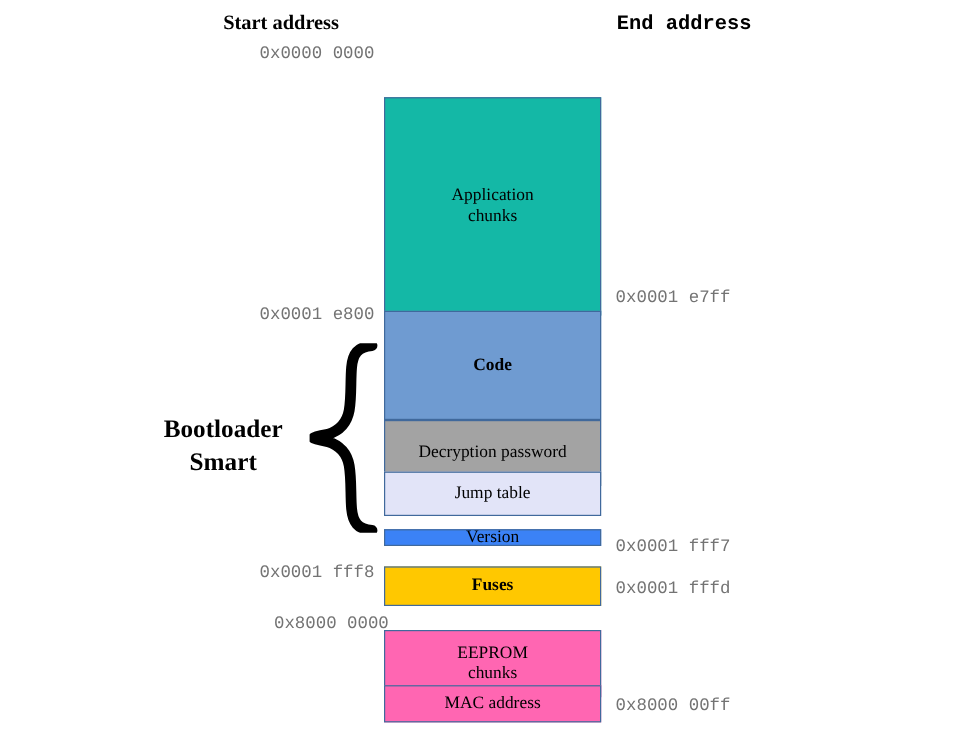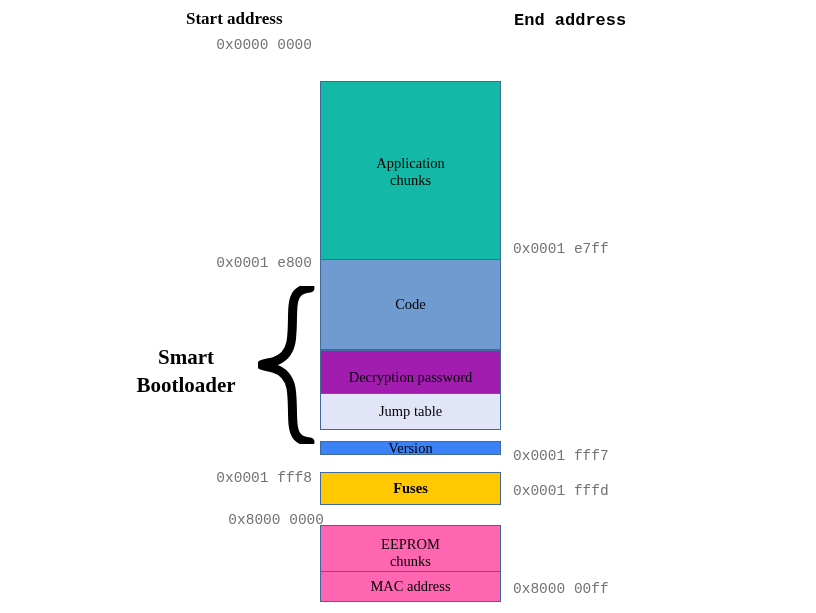--- a/index.html
+++ b/index.html
@@ -94,24 +94,24 @@
   <div id="hdr-start" class="col-header">Start address</div>
   <div id="hdr-end" class="col-header">End address</div>
 
   <div id="memmap">
       <div class="blk" style="top: 0px; height: 182px; background: #14b8a6; margin-top: 40px;">
         <span class="lbl">
           <div>Application</div>
           <div>chunks</div>
         </span>
       </div>
-      <div class="blk" style="top: 218px; height: 91px; background: rgb(111, 155, 209);">
+      <div class="blk" style="top: 218px; height: 91px; background: rgb(111, 155, 209); font-weight: bold;">
         <span class="lbl">Code</span>
       </div>
-      <div class="blk" style="top: 309px; height: 55px; background: #a21caf;">
+      <div class="blk" style="top: 309px; height: 55px; background: #a3a3a3;">
         <span class="lbl">Decryption password</span>
       </div>
       <div class="blk" style="top: 352px; height: 37px; background: rgb(226, 228, 248);">
         <span class="lbl">Jump table</span>
       </div>
       <div class="blk" style="top: 400px; height: 14px; background: #3b82f6;">
         <span class="lbl">Version</span>
       </div>
       <div class="blk bold" style="top: 431px; height: 33px; background: rgb(255, 200, 0);">
         <span class="lbl">Fuses</span>
@@ -149,17 +149,17 @@
                C31,67 25,73 15,76
                C4,78 3,79 3,79
                C3,79 4,80 15,82
                C25,85 31,91 33,102
                C35,114 34,127 35,138
                C36,149 40,155 52,156" fill="none" stroke="#000000" stroke-width="9" stroke-linecap="round" stroke-linejoin="round"></path>
     </svg>
   </div>
 
   <div id="bootloader-label">
+    <div>Bootloader</div>
     <div>Smart</div>
-    <div>Bootloader</div>
   </div>
 
 </div>
 
 </body></html>

